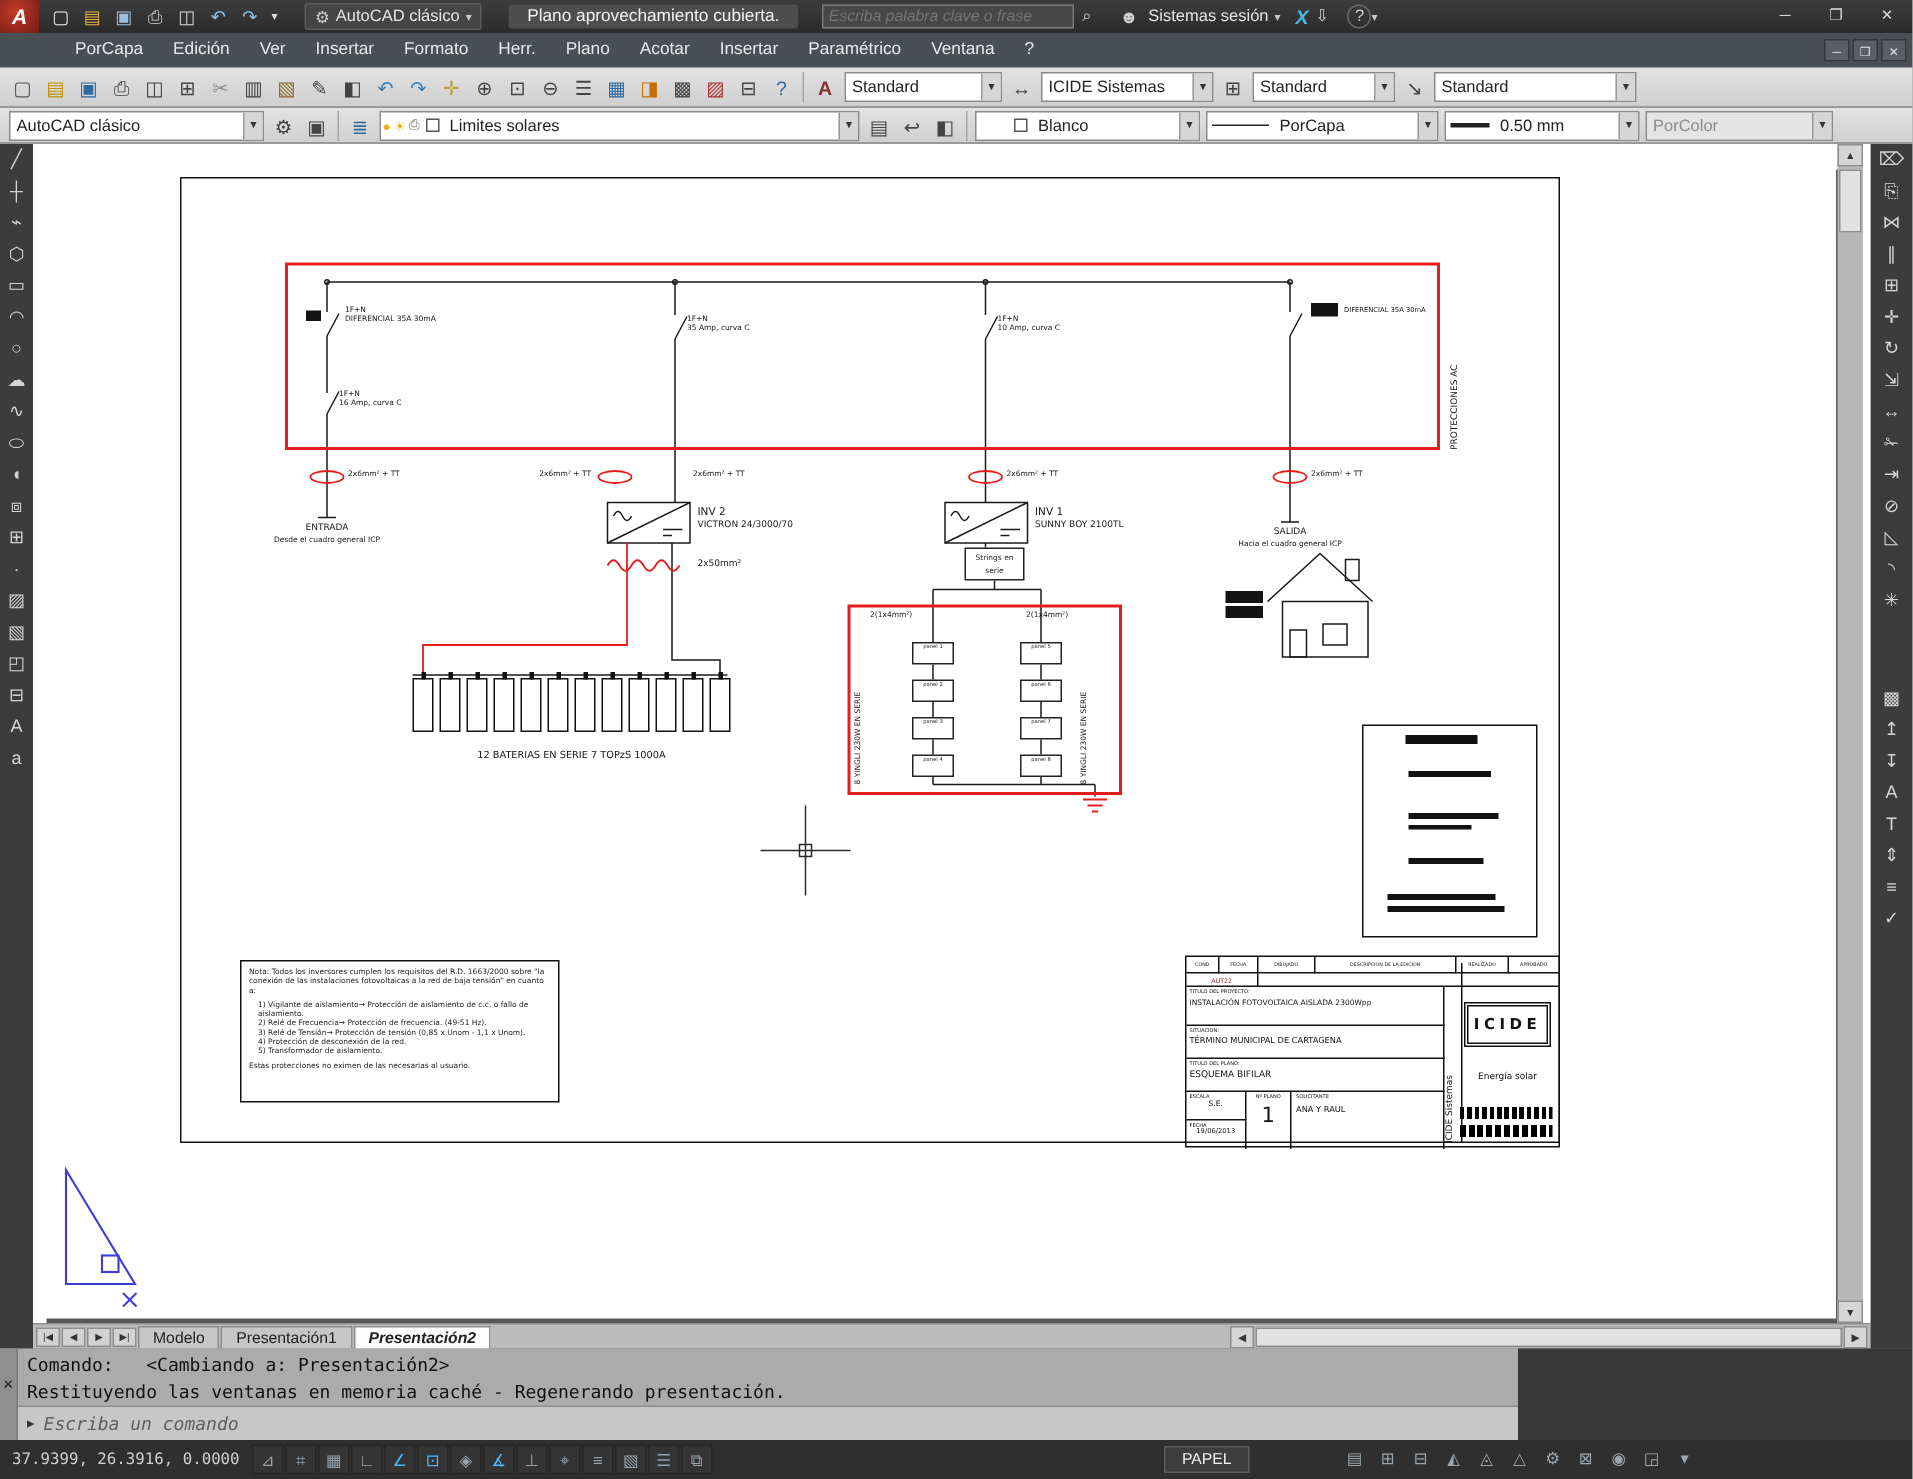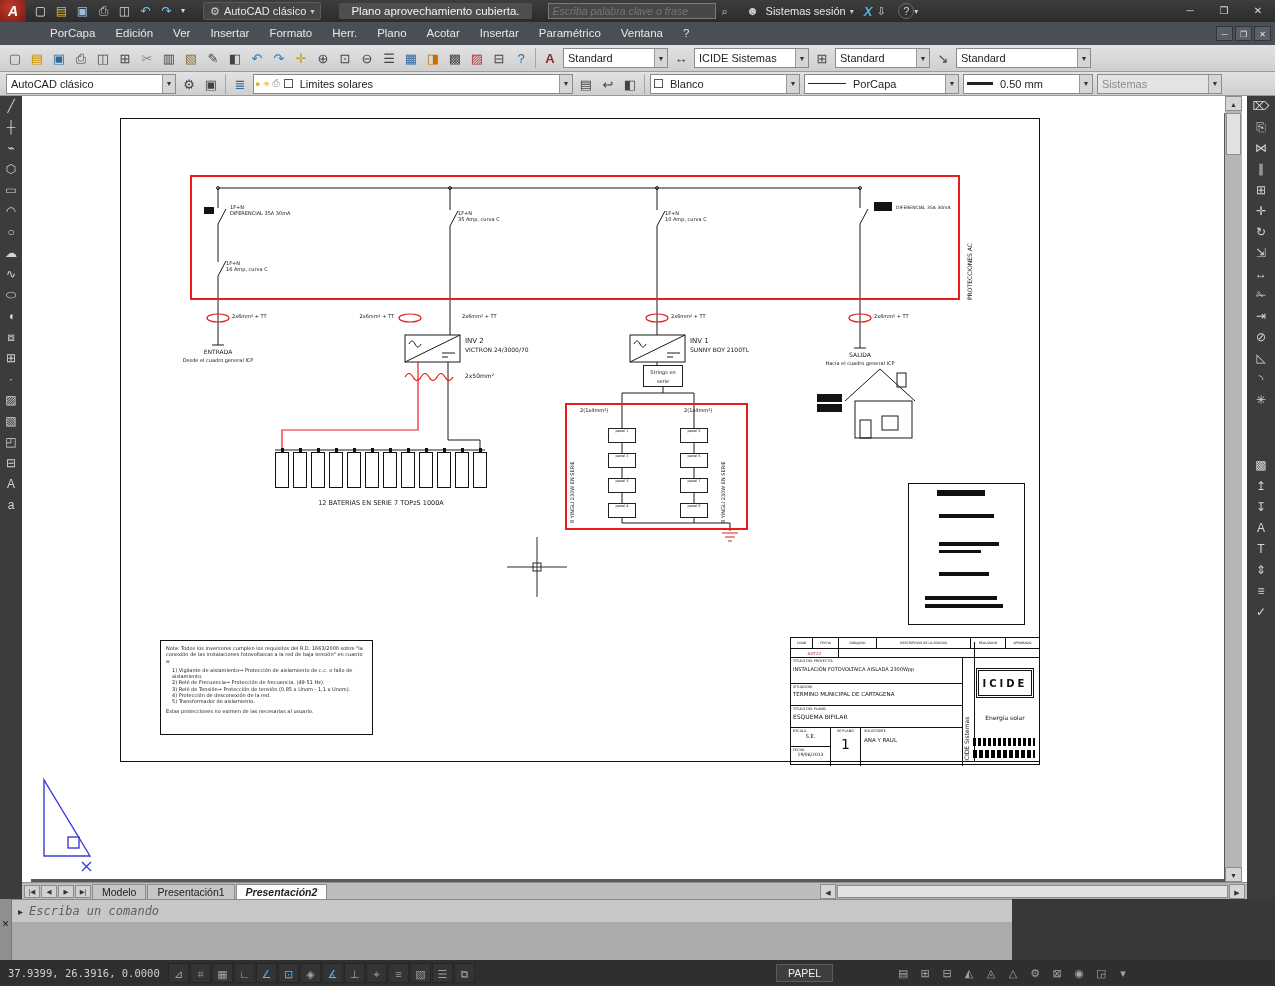--- a/index.html
+++ b/index.html
@@ -265,37 +265,37 @@
     <span class="val">Limites solares</span>
     <span class="arw">▼</span>
   </div>
   <div style="display:flex;">
 
   <span class="tb-icon">▤</span>
       <span class="tb-icon">↩</span>
       <span class="tb-icon">◧</span>
     </div>
   <span class="tb-sep"></span>
-  <div class="combo" style="width:150px;">
+  <div class="combo" style="width:150px;padding-left:22px;">
     <span class="swatch" style="background:#ffffff;"></span>
     <span class="val">Blanco</span>
     <span class="arw">▼</span>
   </div>
   <div class="combo" style="width:155px;">
     <span class="lt-line"></span>
     <span class="val">PorCapa</span>
     <span class="arw">▼</span>
   </div>
   <div class="combo" style="width:130px;">
     <span class="lw-line"></span>
     <span class="val">0.50 mm</span>
     <span class="arw">▼</span>
   </div>
   <div class="combo disabled" style="width:125px;">
-    <span class="val">Sistemas</span>
+    <span class="val">PorColor</span>
     <span class="arw">▼</span>
   </div>
 </div>
 
 <div id="left-toolbar">
 
 <div class="side-icon">╱</div>
     <div class="side-icon">┼</div>
     <div class="side-icon">⌁</div>
     <div class="side-icon">⬡</div>
@@ -583,20 +583,24 @@
     <div id="hthumb"></div>
     <span class="scr-btn">▶</span>
   </div>
 </div>
 
 <div id="cmd">
   <div id="cmd-grip">
     <span>✕</span>
   </div>
   <div id="cmd-main">
+    <div id="cmd-history">
+      <div class="cmd-line">Comando:   &lt;Cambiando a: Presentación2&gt;</div>
+      <div class="cmd-line">Restituyendo las ventanas en memoria caché - Regenerando presentación.</div>
+    </div>
     <div id="cmd-inputrow">
       <span id="cmd-prompt">▸</span>
       <input id="cmd-input" placeholder="Escriba un comando" style="">
     </div>
   </div>
 </div>
 <div id="cmd-gap"></div>
 
 <div id="statusbar">
   <div id="coords">37.9399, 26.3916, 0.0000</div>

